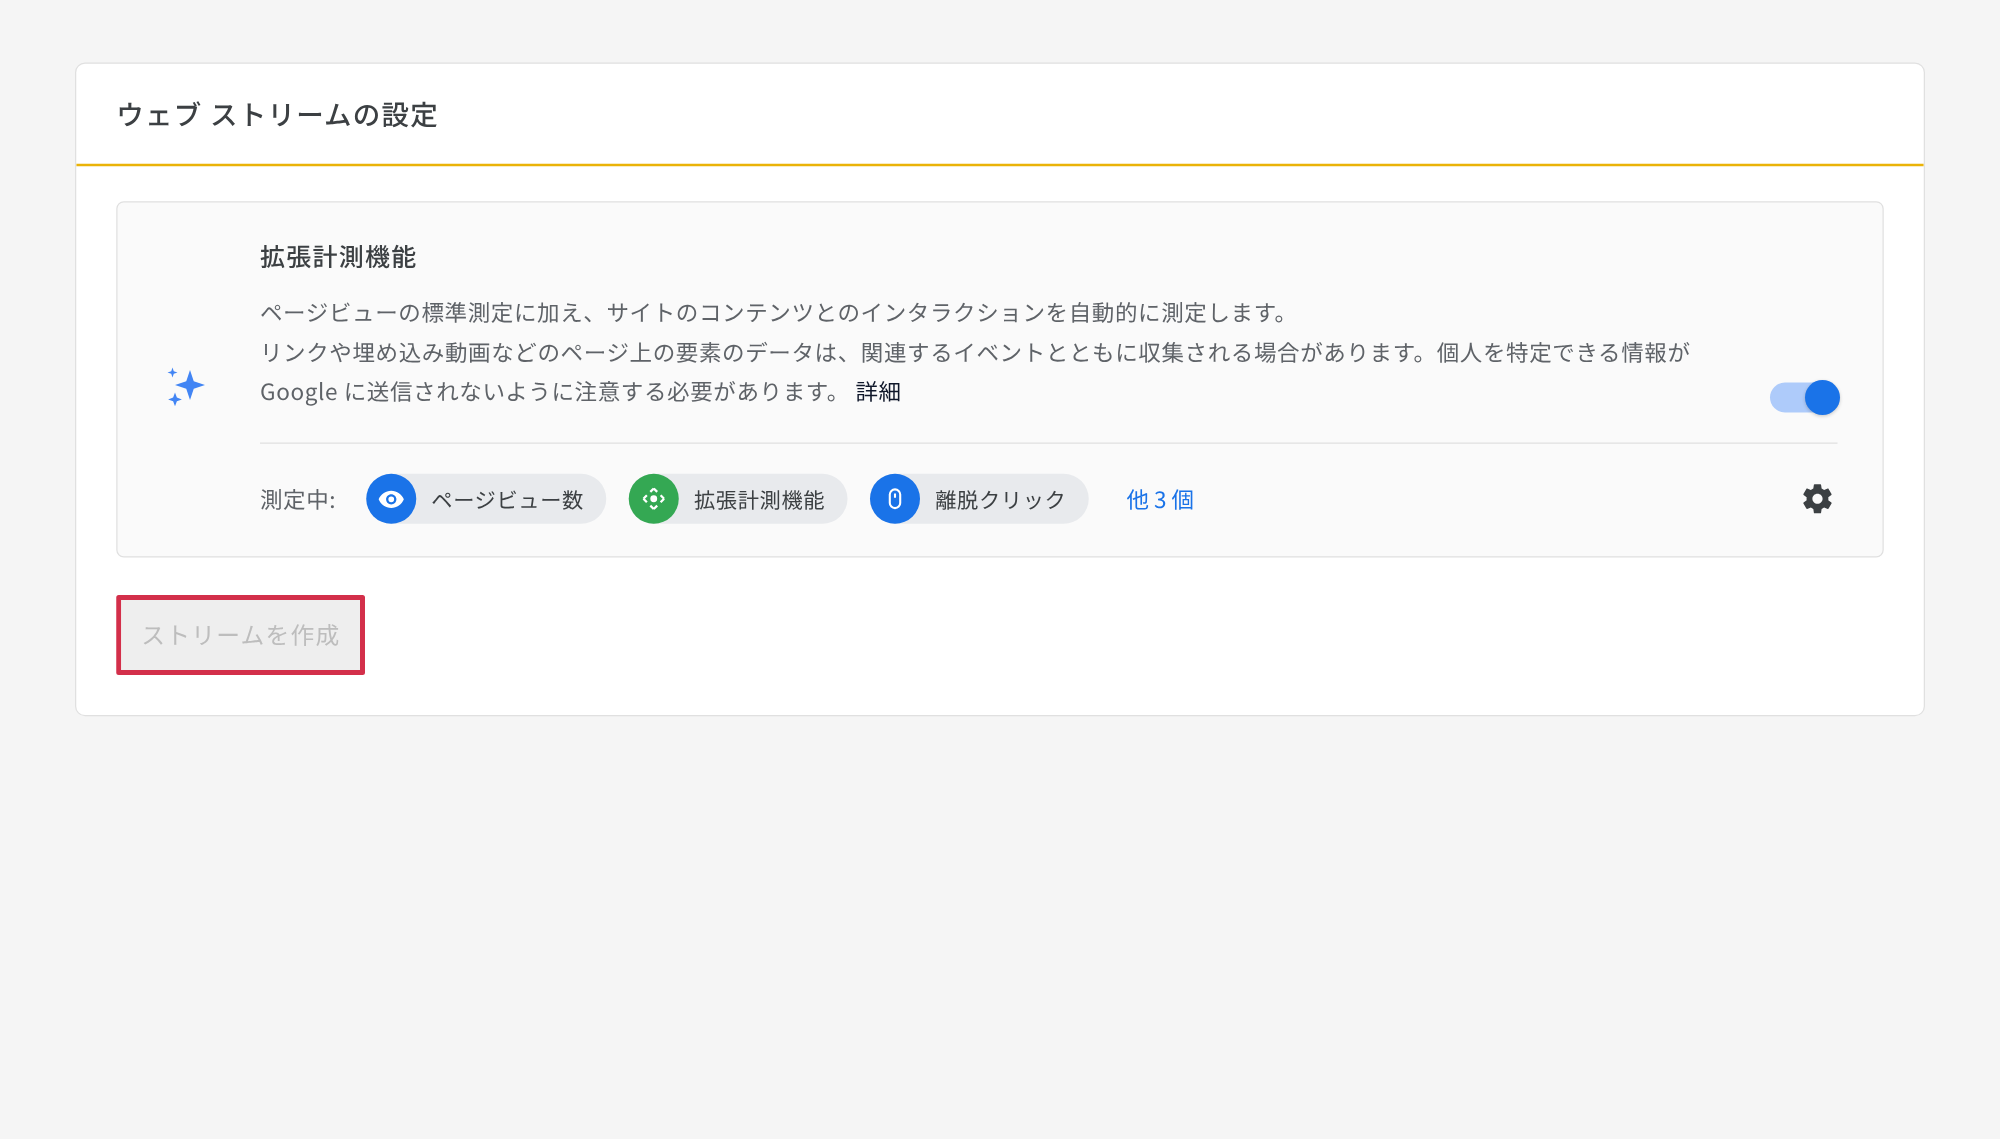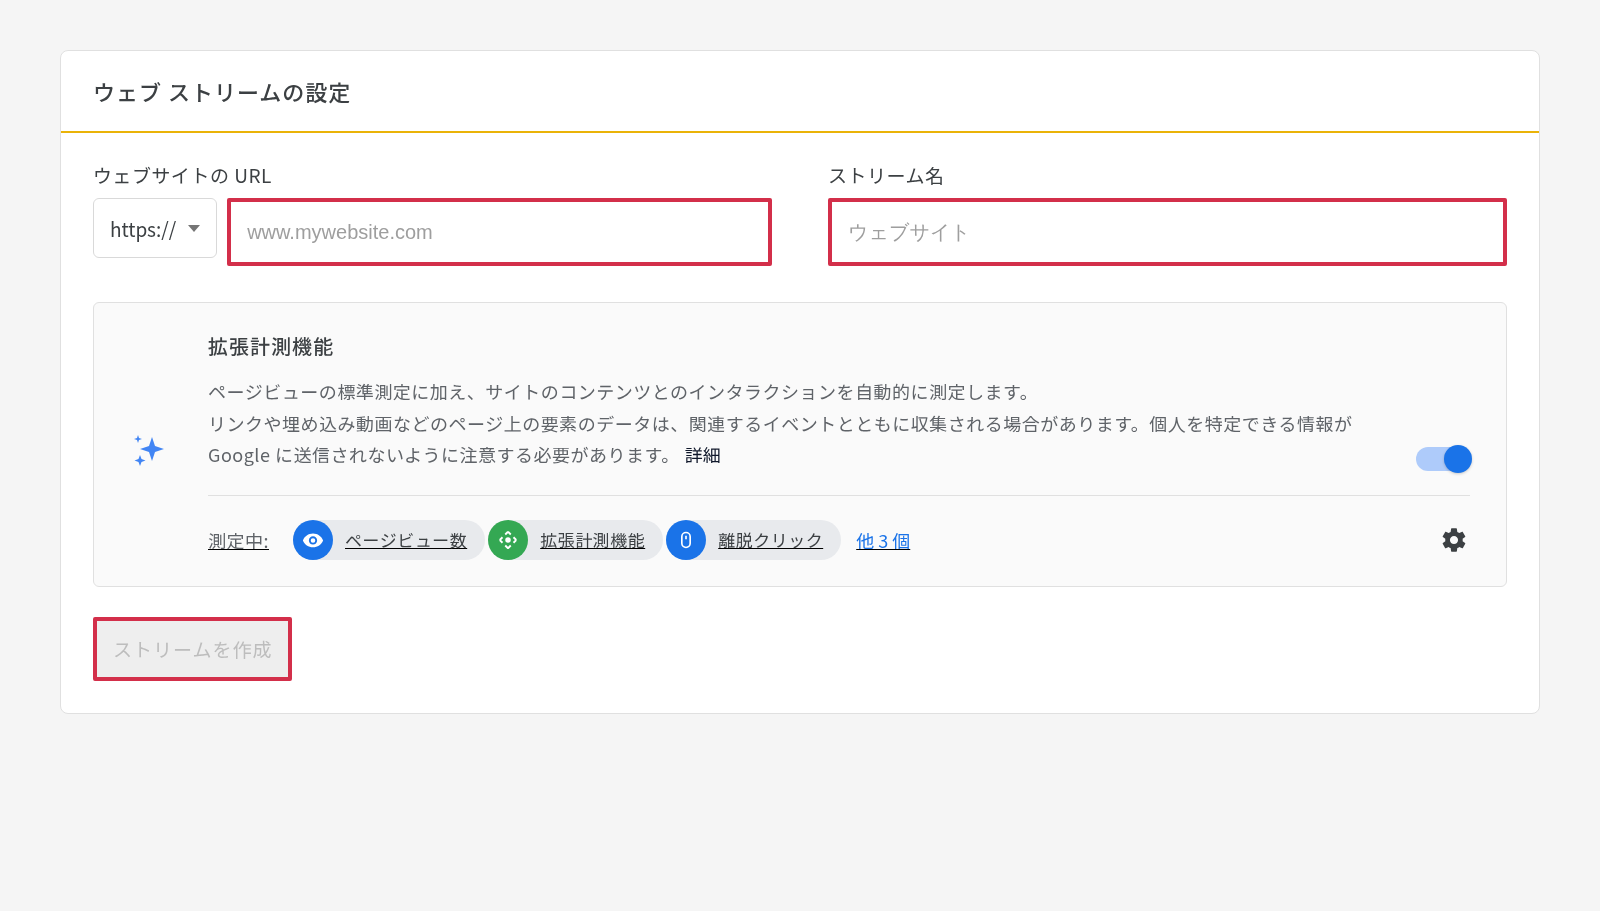--- a/index.html
+++ b/index.html
@@ -136,29 +136,28 @@
 
     .enh-divider {
       border: none;
       border-top: 1px solid #e0e0e0;
       margin: 24px 0 24px 78px;
     }
     .measuring-row {
       display: flex;
       align-items: center;
       margin-left: 78px;
-      text-decoration: underline;
     }
     .measuring-label {
       font-size: 18px;
       color: #5f6368;
       margin-right: 24px;
       letter-spacing: 0.5px;
     }
-    .chip-row { display: flex; align-items: center; gap: 3px; }
+    .chip-row { display: flex; align-items: center; gap: 18px; }
     .chip {
       display: flex;
       align-items: center;
       background: #e8eaed;
       border-radius: 24px;
       padding-right: 18px;
       height: 40px;
     }
     .chip-icon {
       width: 40px; height: 40px;
@@ -200,41 +199,20 @@
   </style>
 </head>
 <body>
 
 <div class="card">
   <div class="card-header">
     <h2>ウェブ ストリームの設定</h2>
   </div>
 
   <div class="card-body">
-    <div class="form-row">
-      <div class="field-group-url">
-        <label class="field-label">ウェブサイトの URL</label>
-        <div class="url-wrap">
-          <div class="protocol-select">
-            <span>https://</span>
-            <div class="chevron"></div>
-          </div>
-          <div class="hl-input-wrap">
-            <input class="text-input" type="text" placeholder="www.mywebsite.com" style="">
-          </div>
-        </div>
-      </div>
-
-      <div class="field-group-name">
-        <label class="field-label">ストリーム名</label>
-        <div class="hl-input-wrap">
-          <input class="text-input" type="text" style="height: 60px;" placeholder="ウェブサイト">
-        </div>
-      </div>
-    </div>
 
     <div class="enhanced-box">
       <div class="enh-top">
         <div class="sparkle-icon">
           <svg viewBox="0 0 40 40" width="40" height="40">
             <g fill="#4285f4">
               <path d="M22 6 L25 15 L34 18 L25 21 L22 30 L19 21 L10 18 L19 15 Z"></path>
               <path d="M10 24 L11.5 28 L15.5 29.5 L11.5 31 L10 35 L8.5 31 L4.5 29.5 L8.5 28 Z"></path>
               <path d="M8 4 L9 7 L12 8 L9 9 L8 12 L7 9 L4 8 L7 7 Z"></path>
             </g>

